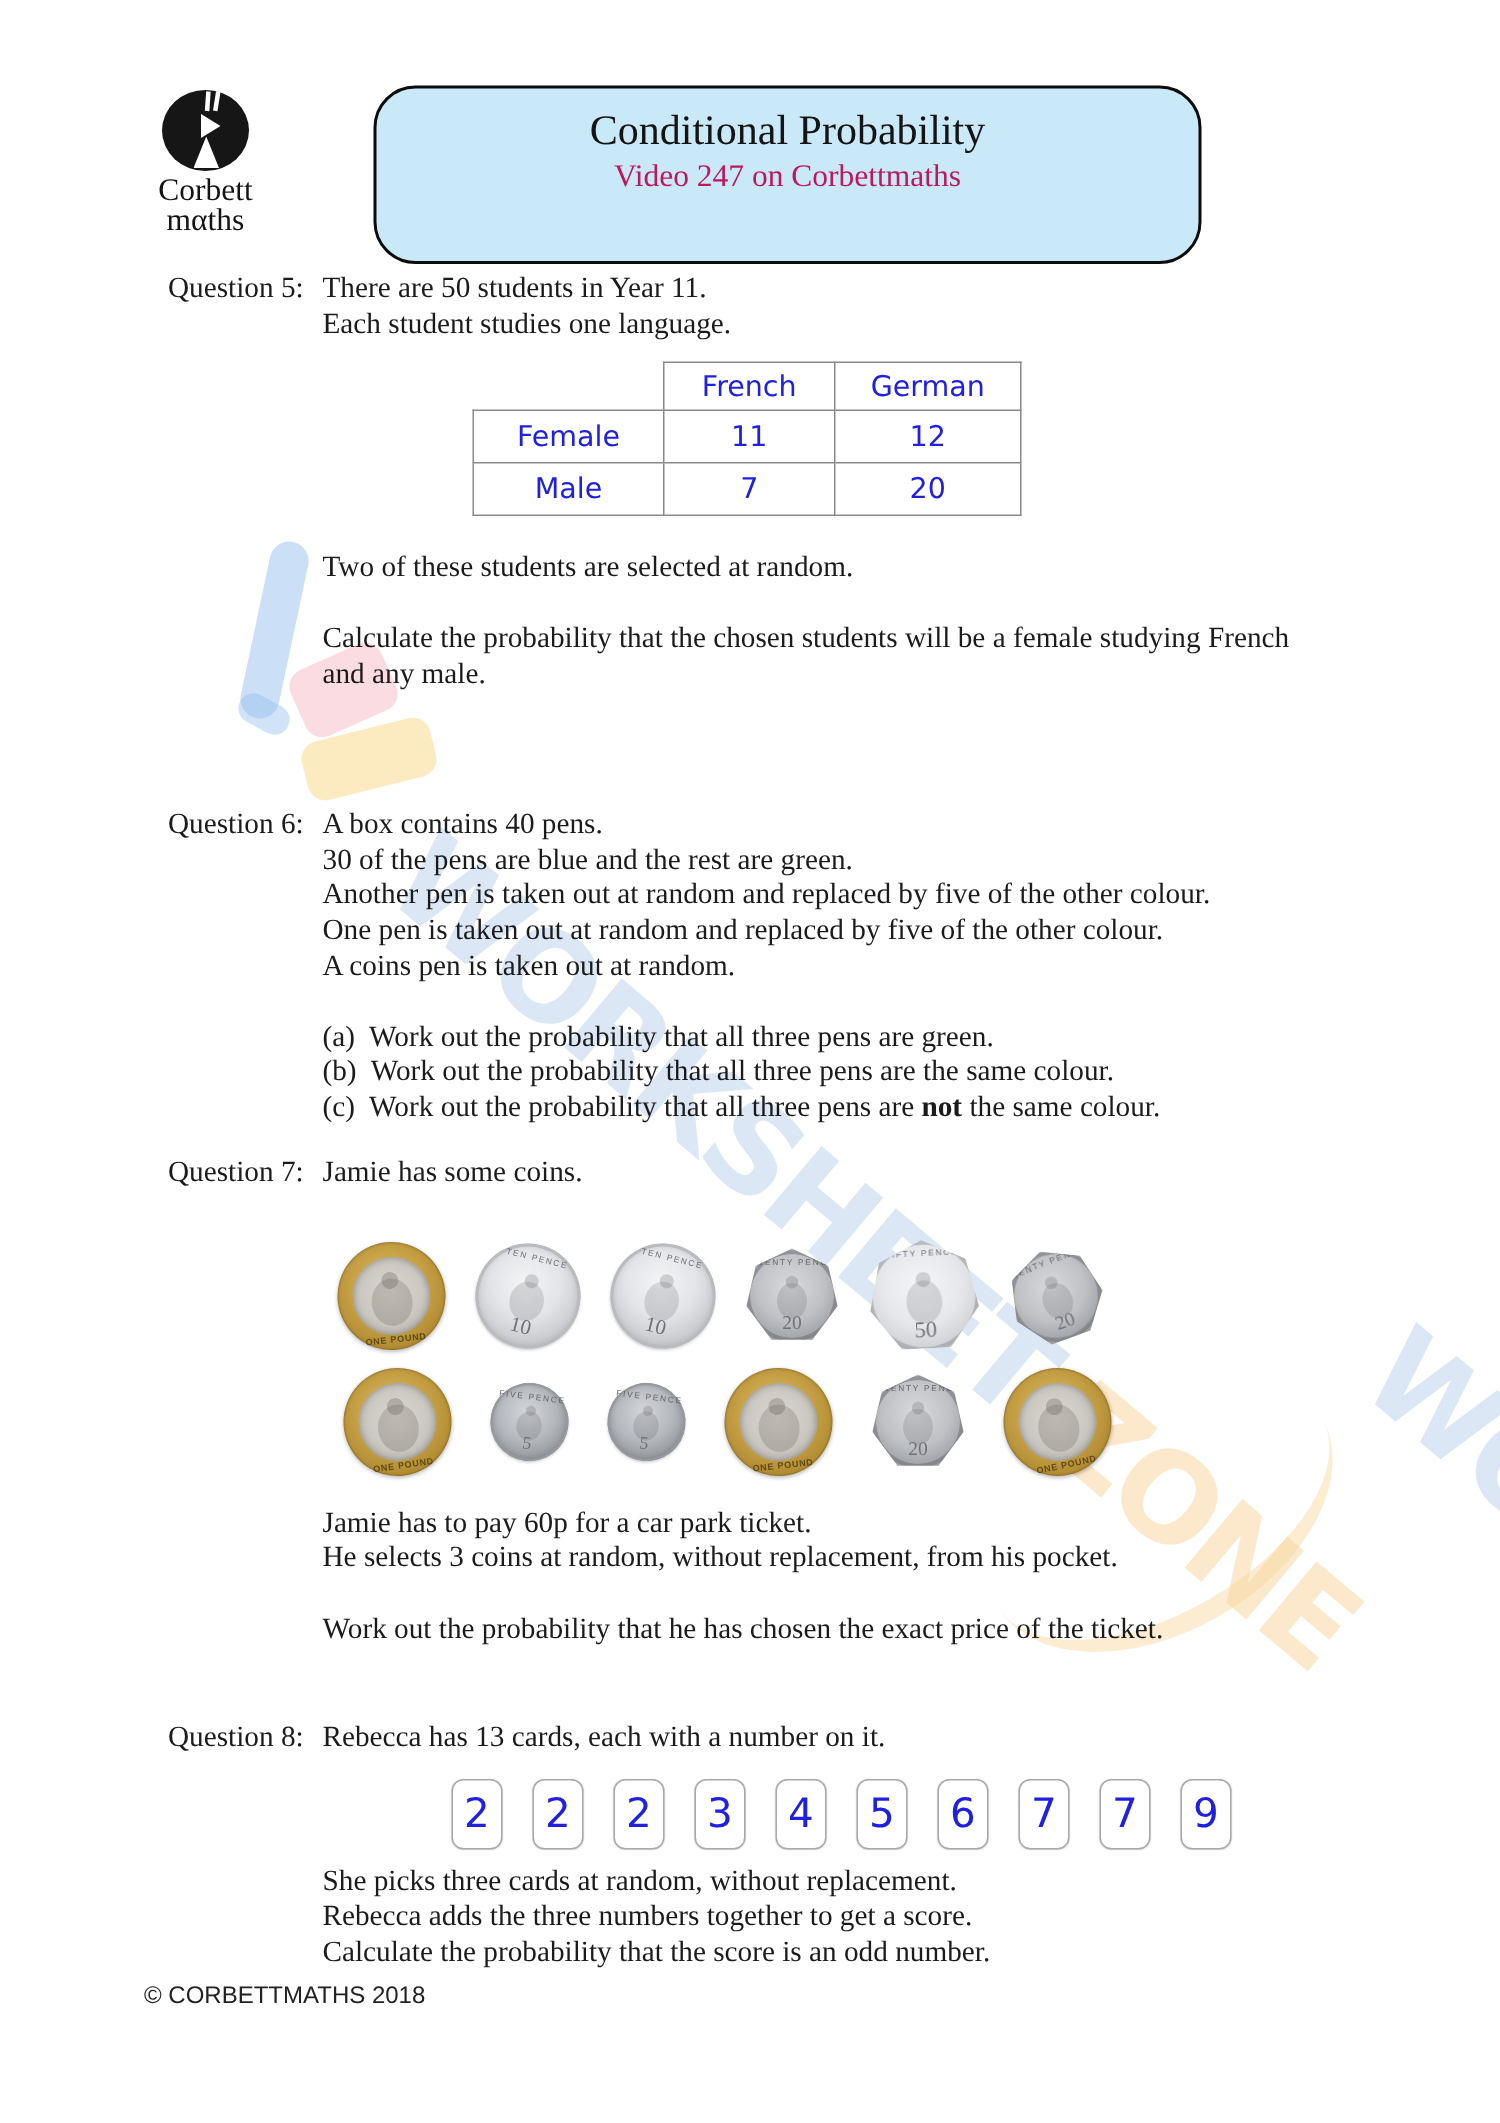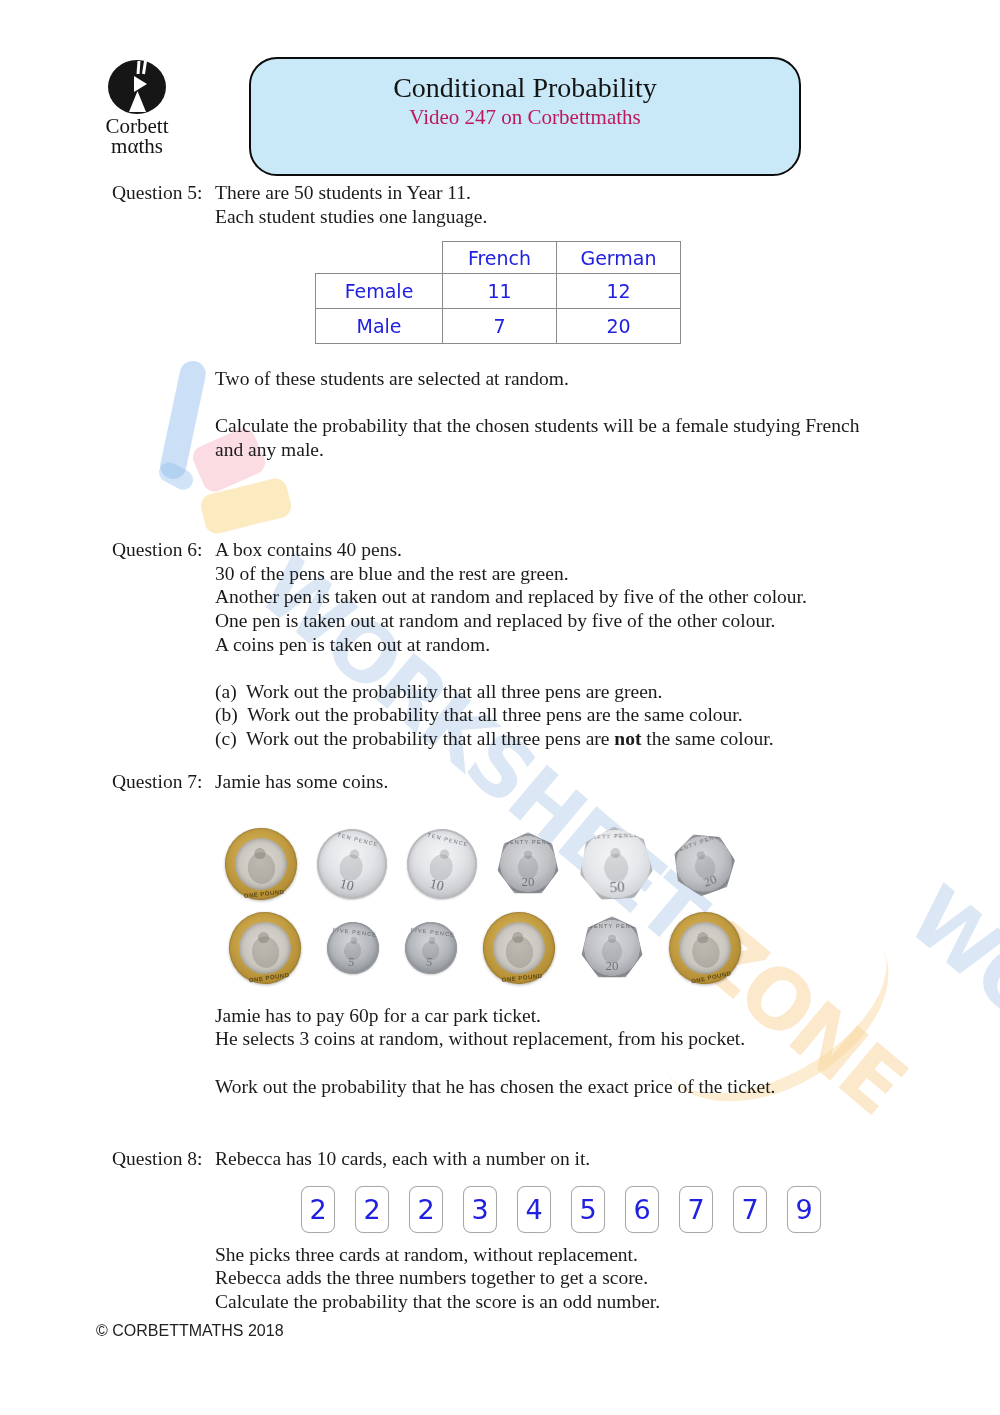--- a/index.html
+++ b/index.html
@@ -254,21 +254,21 @@
         </div>
       <p class="gap14">Jamie has to pay 60p for a car park ticket.</p>
       <p>He selects 3 coins at random, without replacement, from his pocket.</p>
       <p class="gap24">Work out the probability that he has chosen the exact price of the ticket.</p>
     </div>
   </div>
 
   <div class="q" id="q8">
     <div class="qlabel">Question 8:</div>
     <div class="qbody">
-      <p>Rebecca has 10 cards, each with a number on it.</p>
+      <p>Rebecca has 13 cards, each with a number on it.</p>
       <div class="cards-row" id="cards-row">
           <div class="card">
             <span>2</span>
           </div>
           <div class="card">
             <span>2</span>
           </div>
           <div class="card">
             <span>2</span>
           </div>

